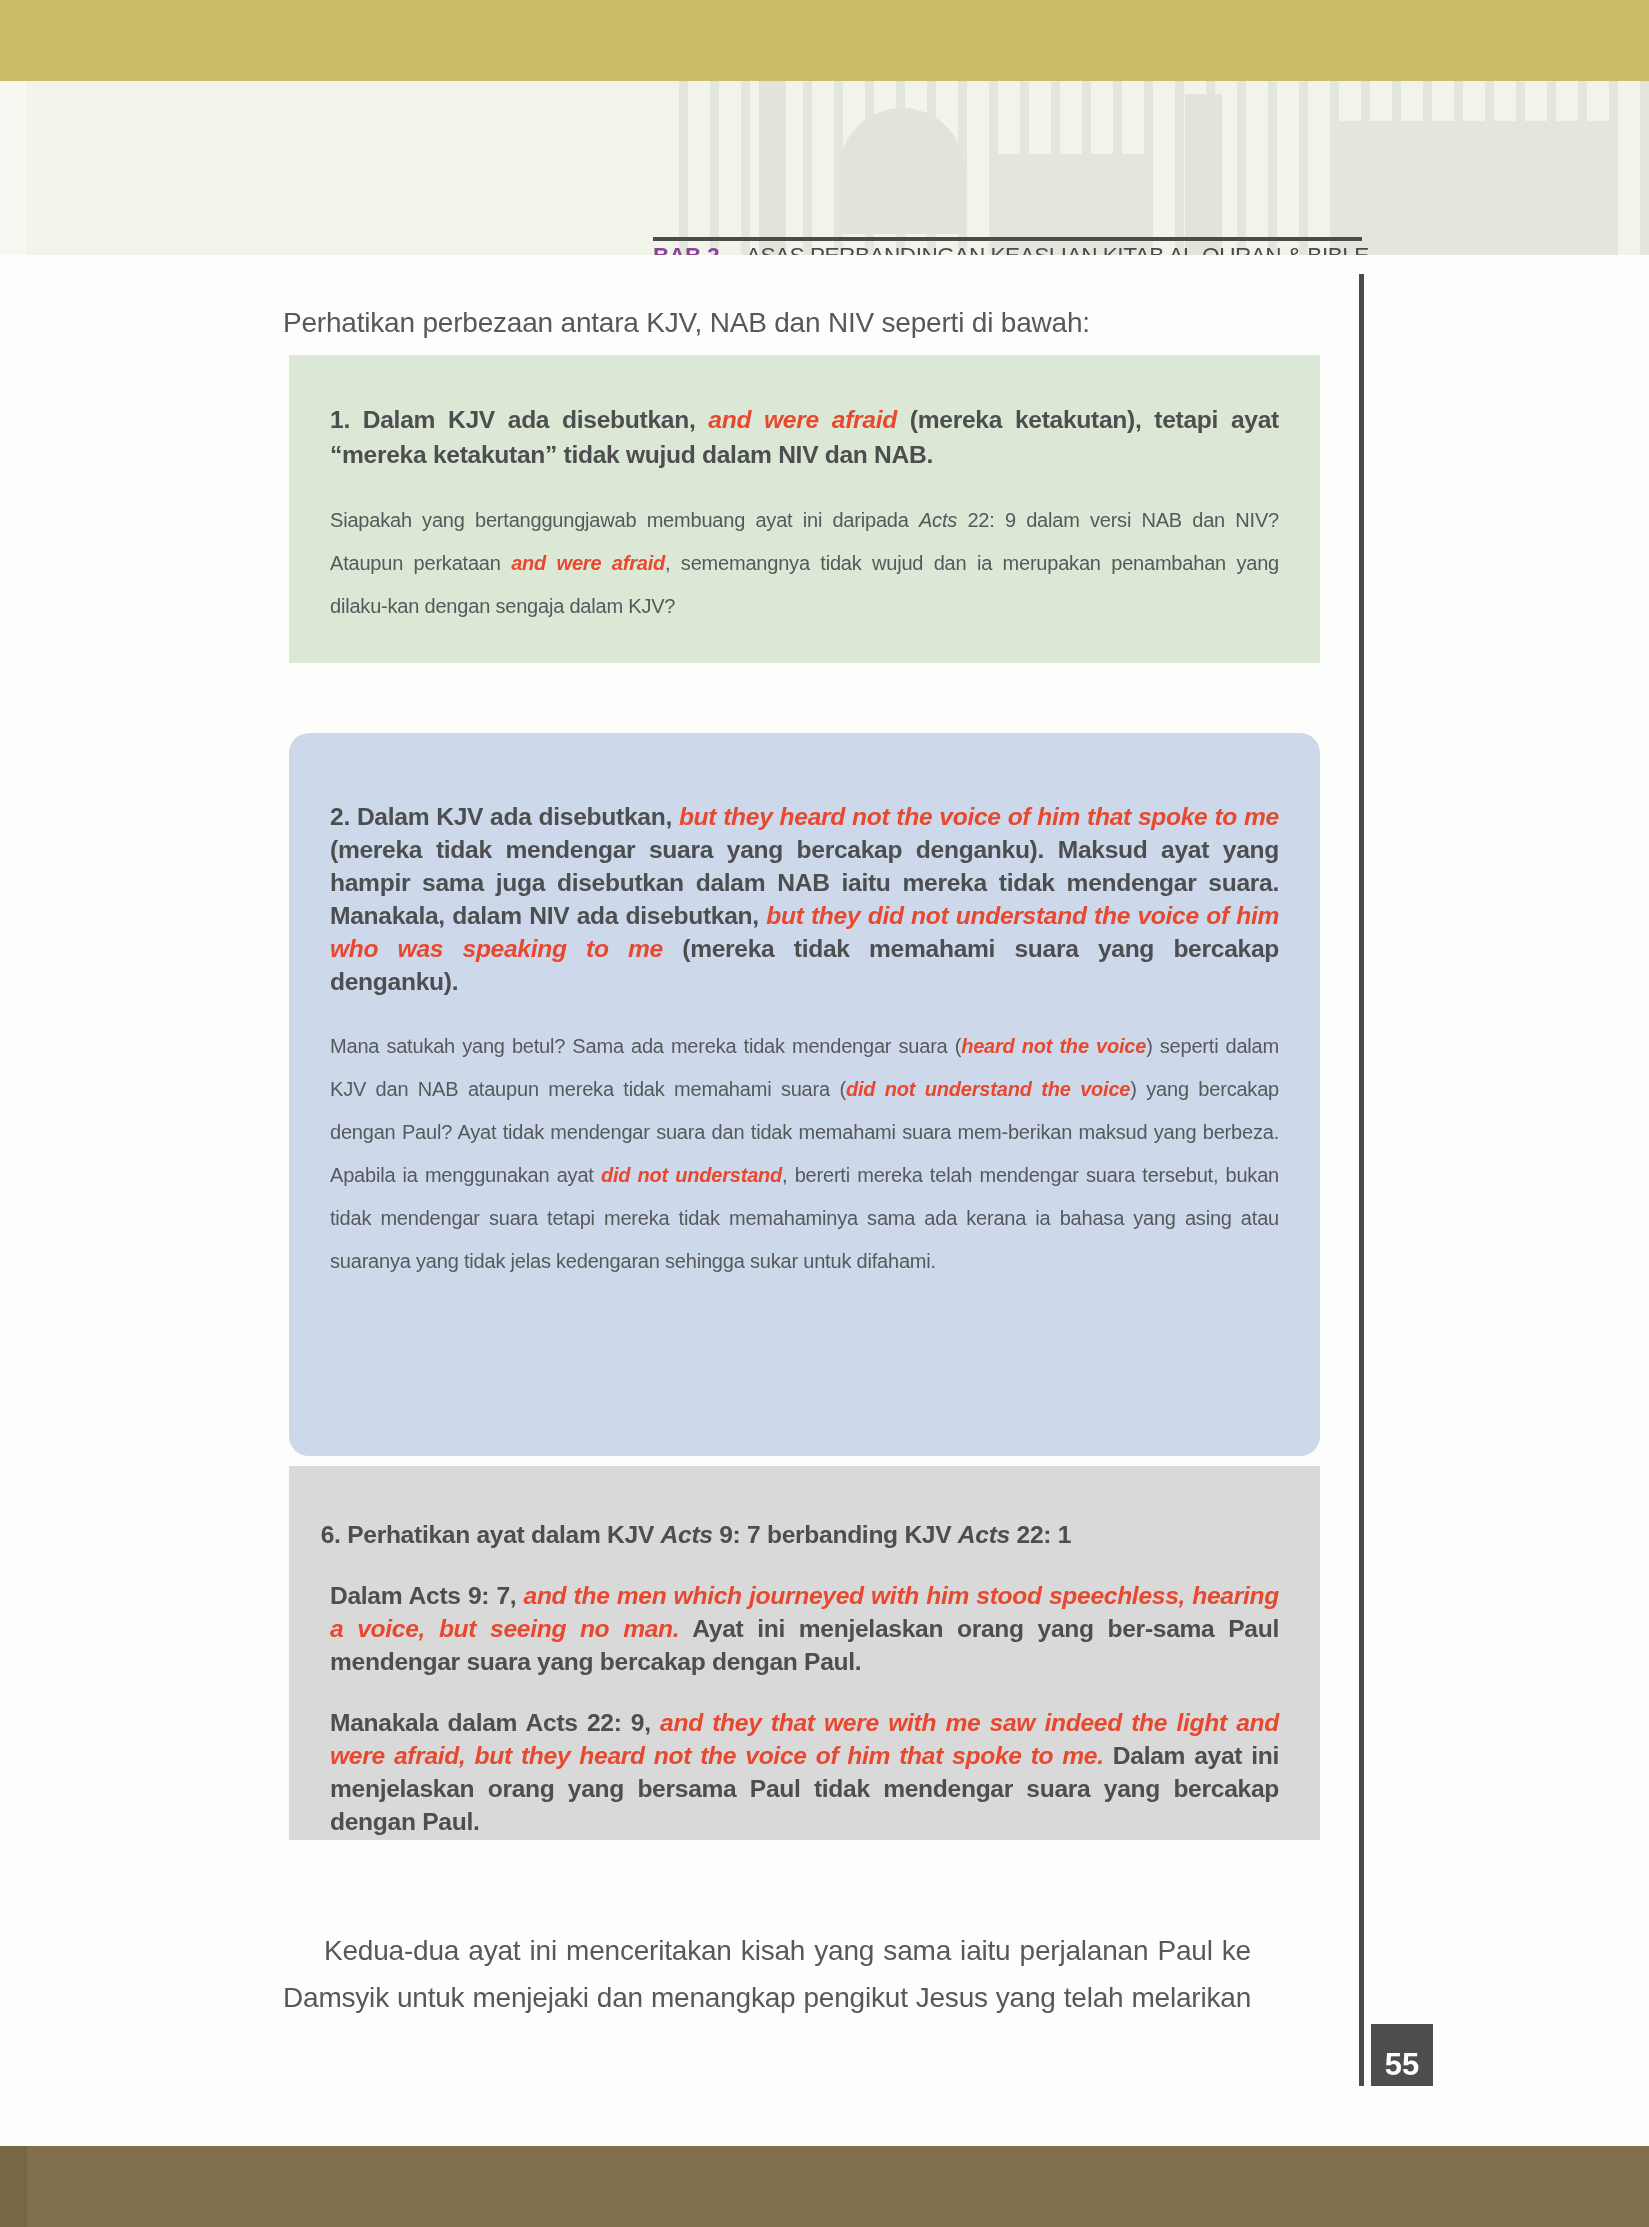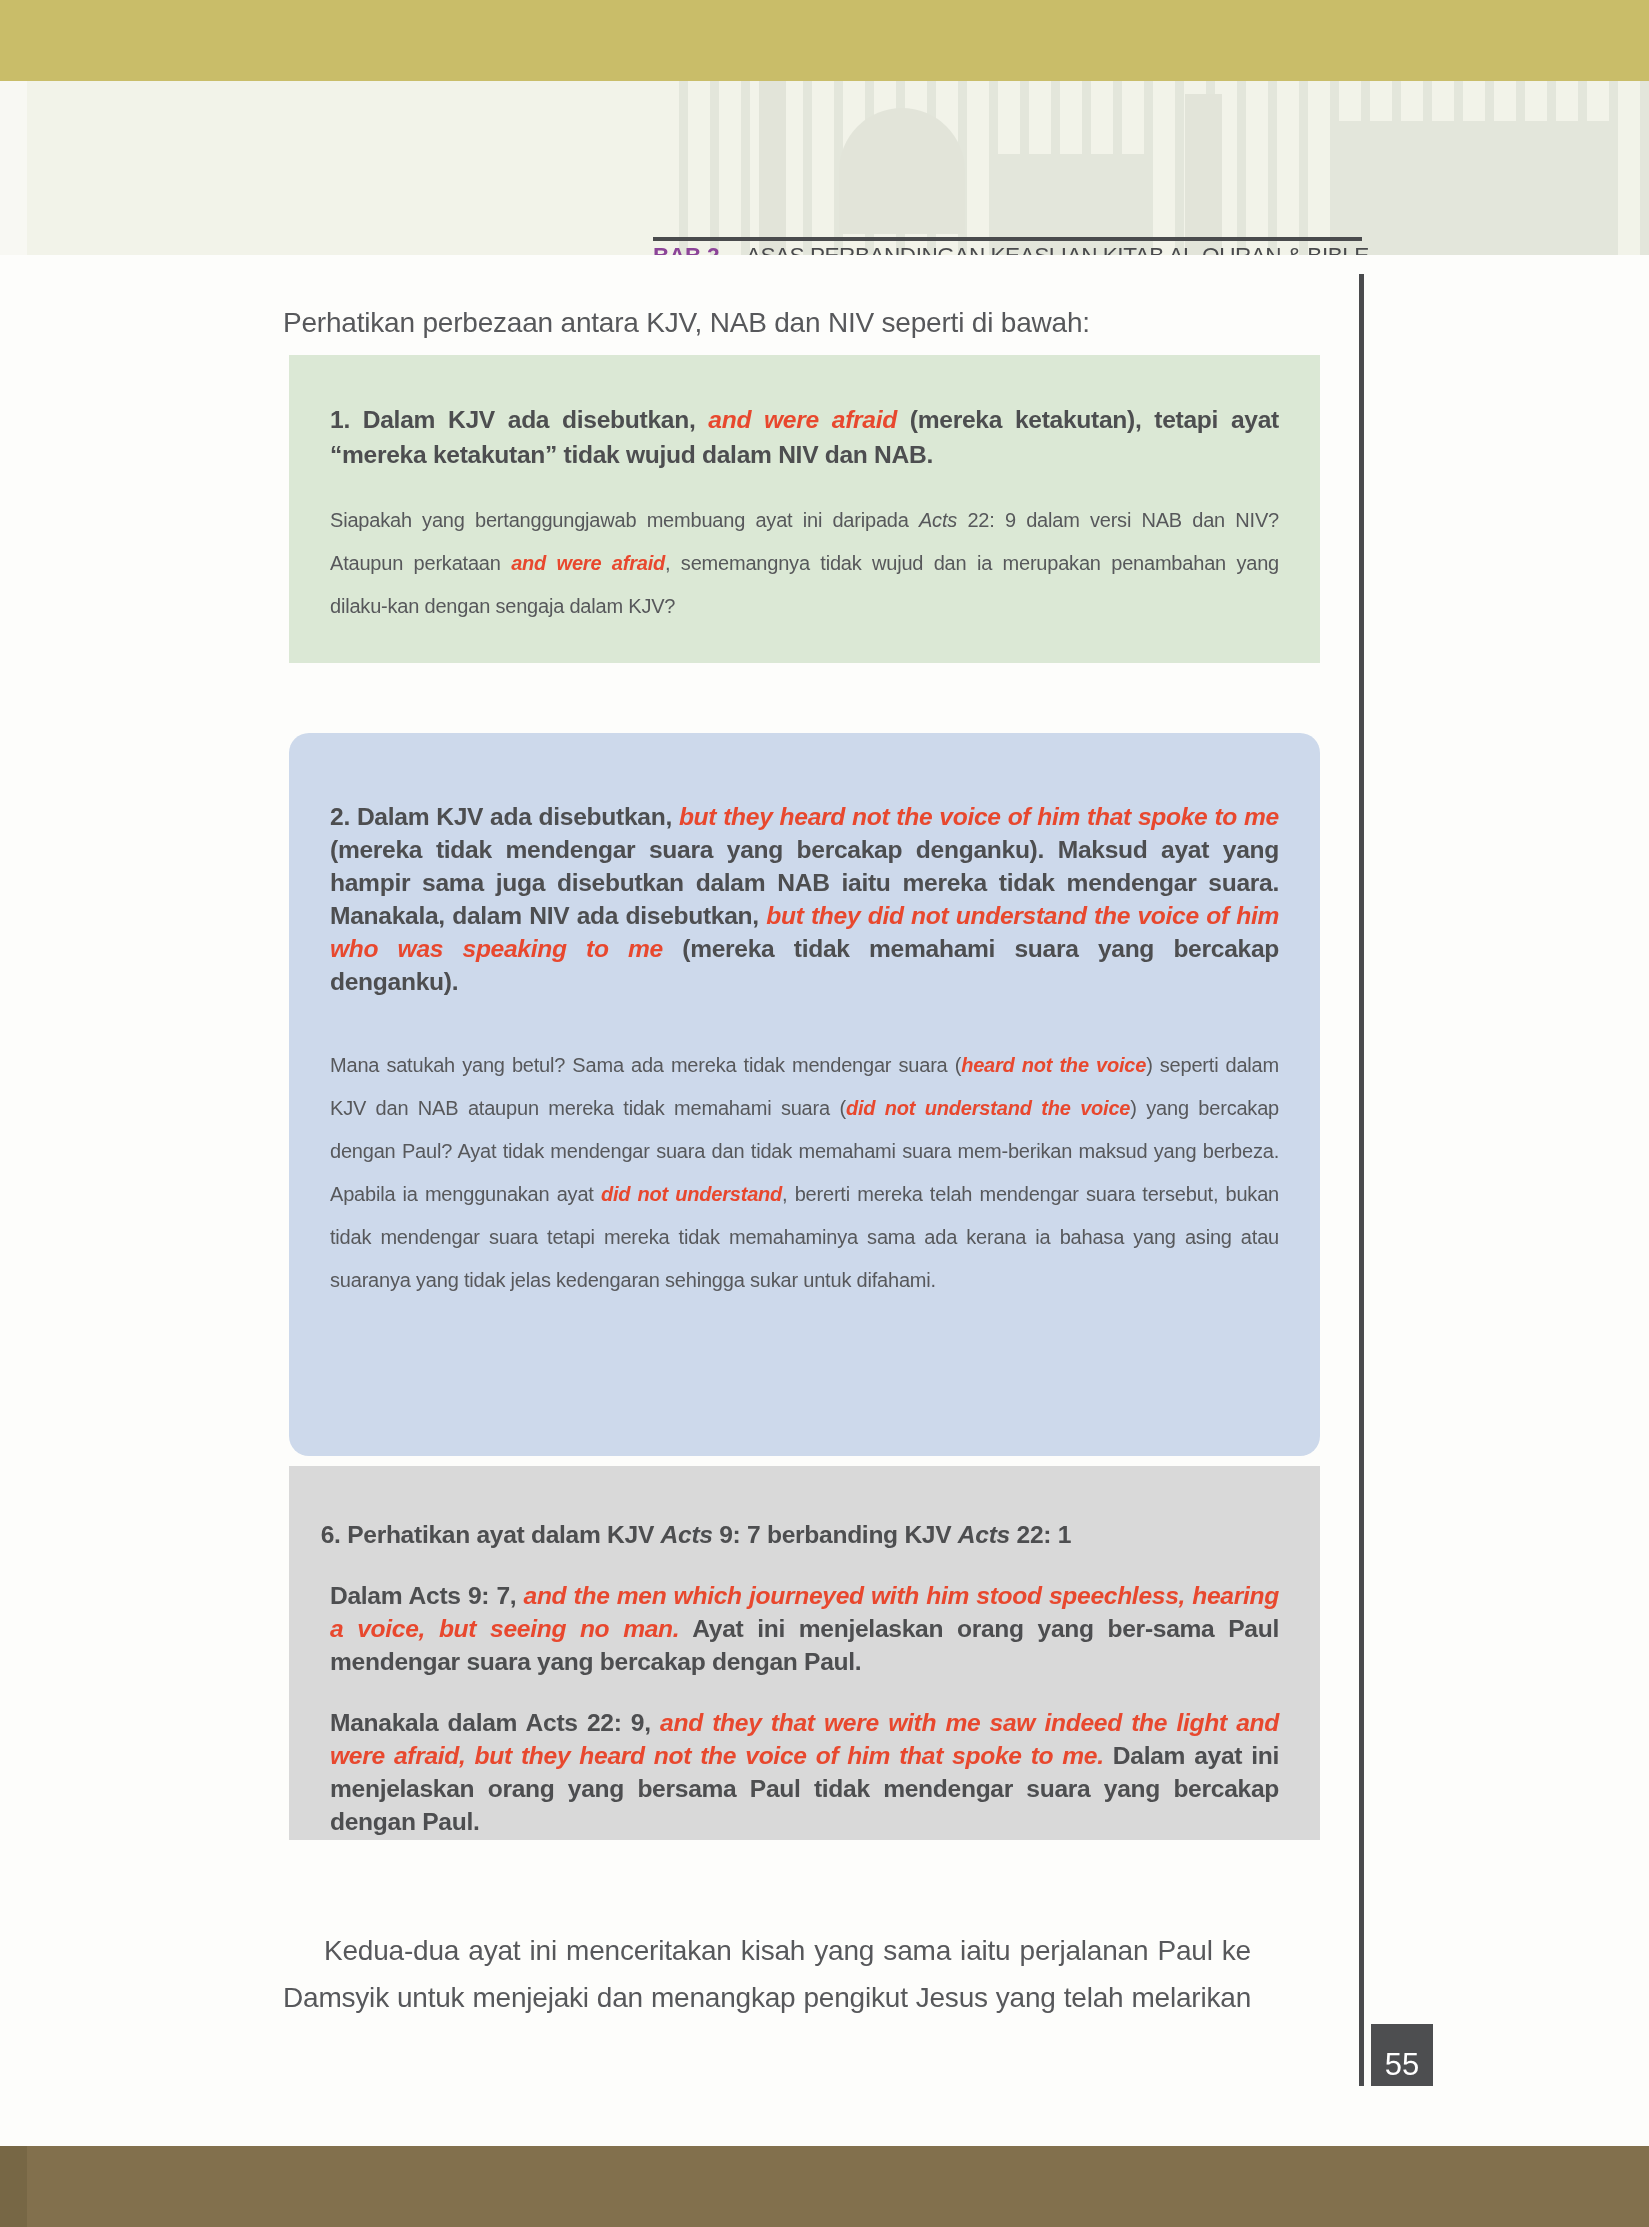--- a/index.html
+++ b/index.html
@@ -50,39 +50,39 @@
   .para-bold{
     margin:0;font-size:24.6px;line-height:35px;font-weight:700;
     color:var(--text_dark,#4d4e50);text-align:justify;letter-spacing:-0.3px;
   }
   .box-blue .para-bold,.box-gray .para-bold{line-height:33px;}
   .para-body{
     margin:0;font-size:20px;line-height:43px;font-weight:400;
     color:var(--text_body,#57585b);text-align:justify;letter-spacing:-0.2px;
   }
   .box-green .para-body{margin-top:27px;}
-  .box-blue .para-body{margin-top:46px;line-height:43px;}
+  .box-blue .para-body{margin-top:27px;line-height:43px;}
   .box-heading{margin:0 0 0 -9.3px;font-size:24.6px;line-height:33px;font-weight:700;color:var(--text_dark,#4d4e50);letter-spacing:-0.3px;}
   .box-gray .para-bold{margin-top:28px;}
   .closing{
     position:absolute;left:283px;top:1899px;width:968px;
     font-size:28px;line-height:47px;color:var(--text_body,#57585b);
     text-align:justify;text-align-last:justify;text-indent:41px;letter-spacing:-0.2px;
   }
   
   .seg-t{}
   .seg-red{color:var(--red,#e8482e);font-style:italic;font-weight:700;}
   .seg-it{font-style:italic;}
   
   .v-rule{position:absolute;left:1359px;top:274px;width:5.3px;height:1812px;background:var(--rule,#4a4b4d);}
   .page-badge{
     position:absolute;left:1371px;top:2024px;width:62px;height:62px;
     background:var(--badge_bg,#4d4e50);display:flex;align-items:center;justify-content:center;
   }
-  .page-badge span{color:var(--badge_text,#ffffff);font-size:31px;font-weight:400;margin-top:20px;}
+  .page-badge span{color:var(--badge_text,#ffffff);font-size:31px;font-weight:700;margin-top:20px;}
   
   .bottom-bar{position:absolute;left:0;top:2146px;width:1650px;height:82px;background:var(--bottom_bar,#82704d);}
   .bottom-left-strip{position:absolute;left:0;top:0;width:27px;height:100%;background:rgba(40,45,20,.12);}
 </style>
 </head>
 <body>
 
 <div class="gold-bar"></div>
 
 <div class="header-band">

